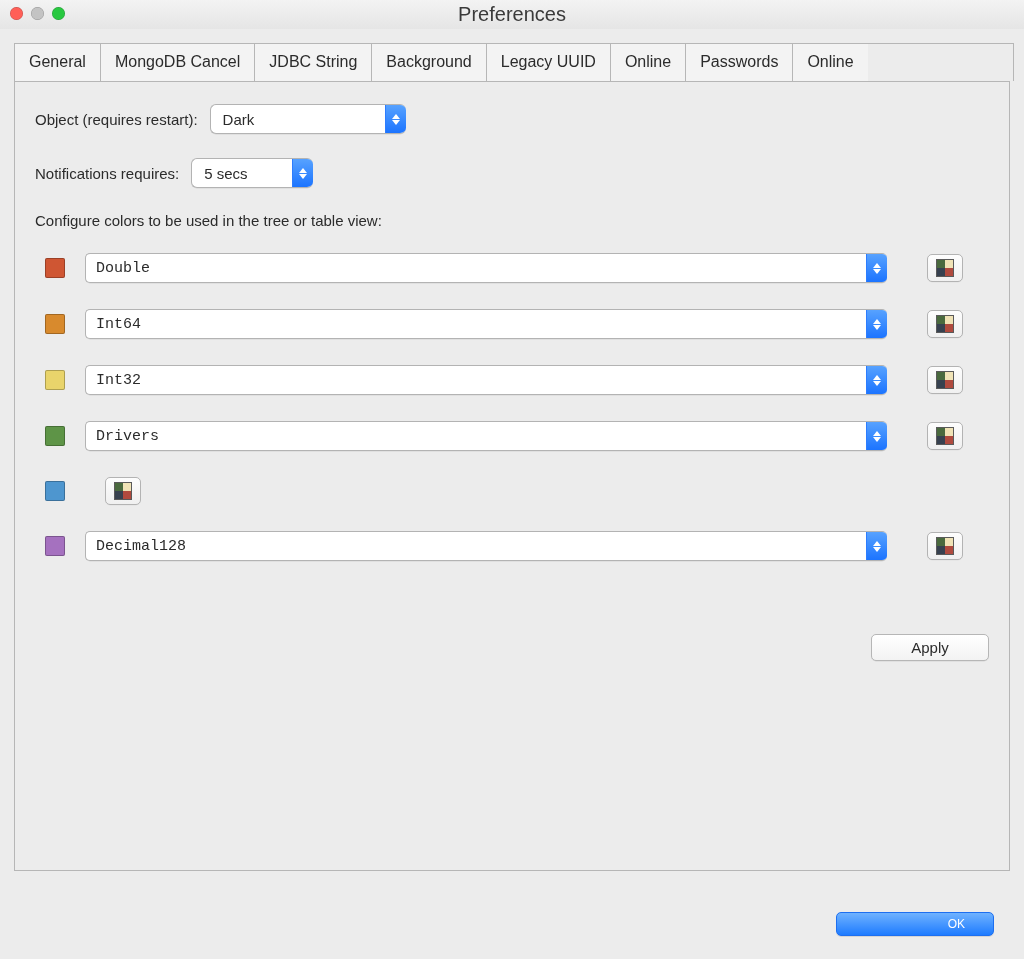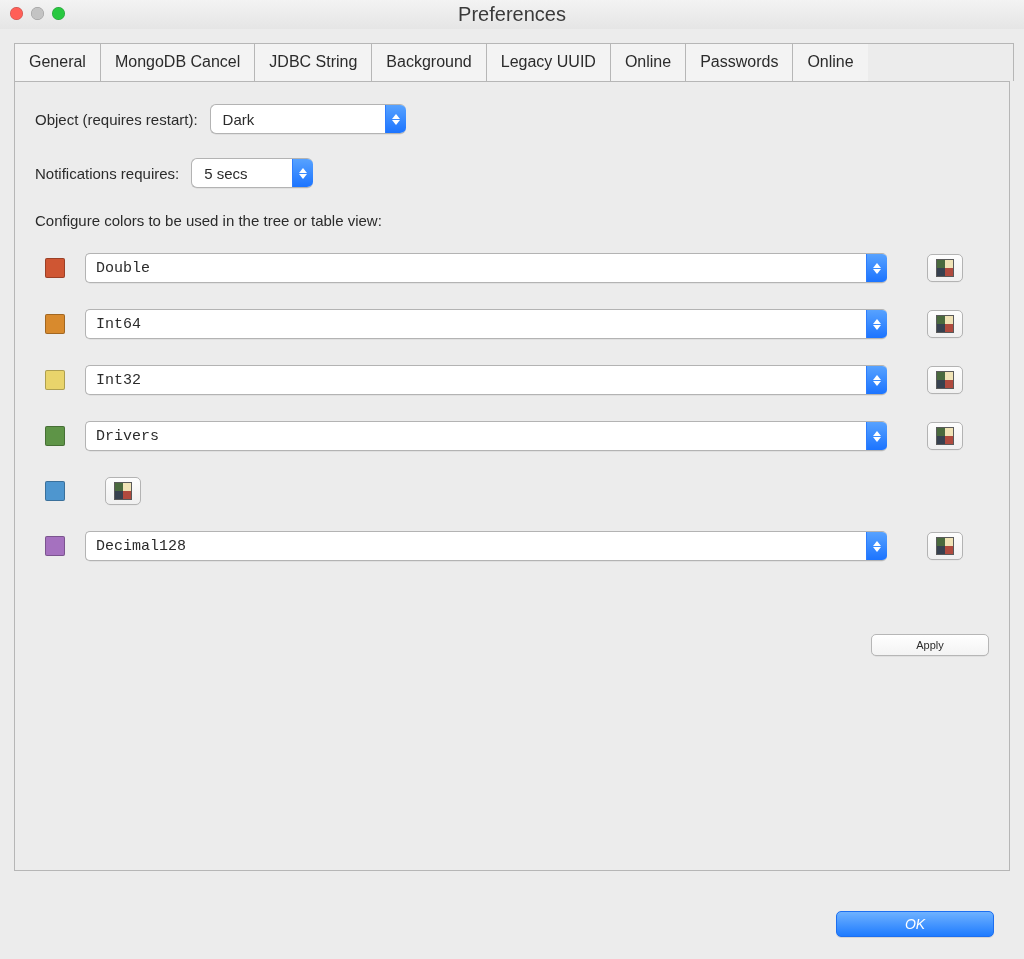--- a/index.html
+++ b/index.html
@@ -141,37 +141,36 @@
     display:flex;align-items:center;justify-content:center;
     box-shadow:0 .5px 0 rgba(0,0,0,.05);
     margin-left:20px;
   }
   .picker-btn .palette{
     width:16px;height:16px;border:1px solid #5a5a5a;display:grid;grid-template-columns:1fr 1fr;grid-template-rows:1fr 1fr;
   }
   .picker-btn .palette span{display:block;}
   .apply-btn,.white-btn{
     border:1px solid #b6b6b6;border-radius:5px;background:linear-gradient(#ffffff,#f3f3f3);
-    padding:4px 28px;font-size:11px;min-width:60px;text-align:center;
+    padding:4px 28px;font-size:15px;min-width:60px;text-align:center;
     box-shadow:0 .5px 0 rgba(0,0,0,.1);
   }
   .apply-row{position:absolute;right:20px;top:552px;}
   
   .footer{
     position:absolute;left:0;right:0;bottom:0;height:70px;
     display:flex;align-items:center;justify-content:flex-end;gap:20px;
     padding:0 30px;
     background:var(--panel);
   }
   .primary-btn{
     border:1px solid #1d6ff0;border-radius:5px;
     background:linear-gradient(var(--blue-grad-top),var(--blue-grad-bot));
-    color:#fff;padding:4px 28px;font-size:14px;min-width:100px;text-align:center;
+    color:#fff;padding:4px 28px;font-size:12px;min-width:100px;text-align:right;
     box-shadow:0 1px 0 rgba(0,0,0,.1);
-    font-style:italic;
   }
   .white-btn.cancel{min-width:100px;}
 </style>
 </head>
 <body>
 
 <div class="titlebar">
   <div class="traffic">
     <span class="tl-close"></span>
     <span class="tl-min"></span>

